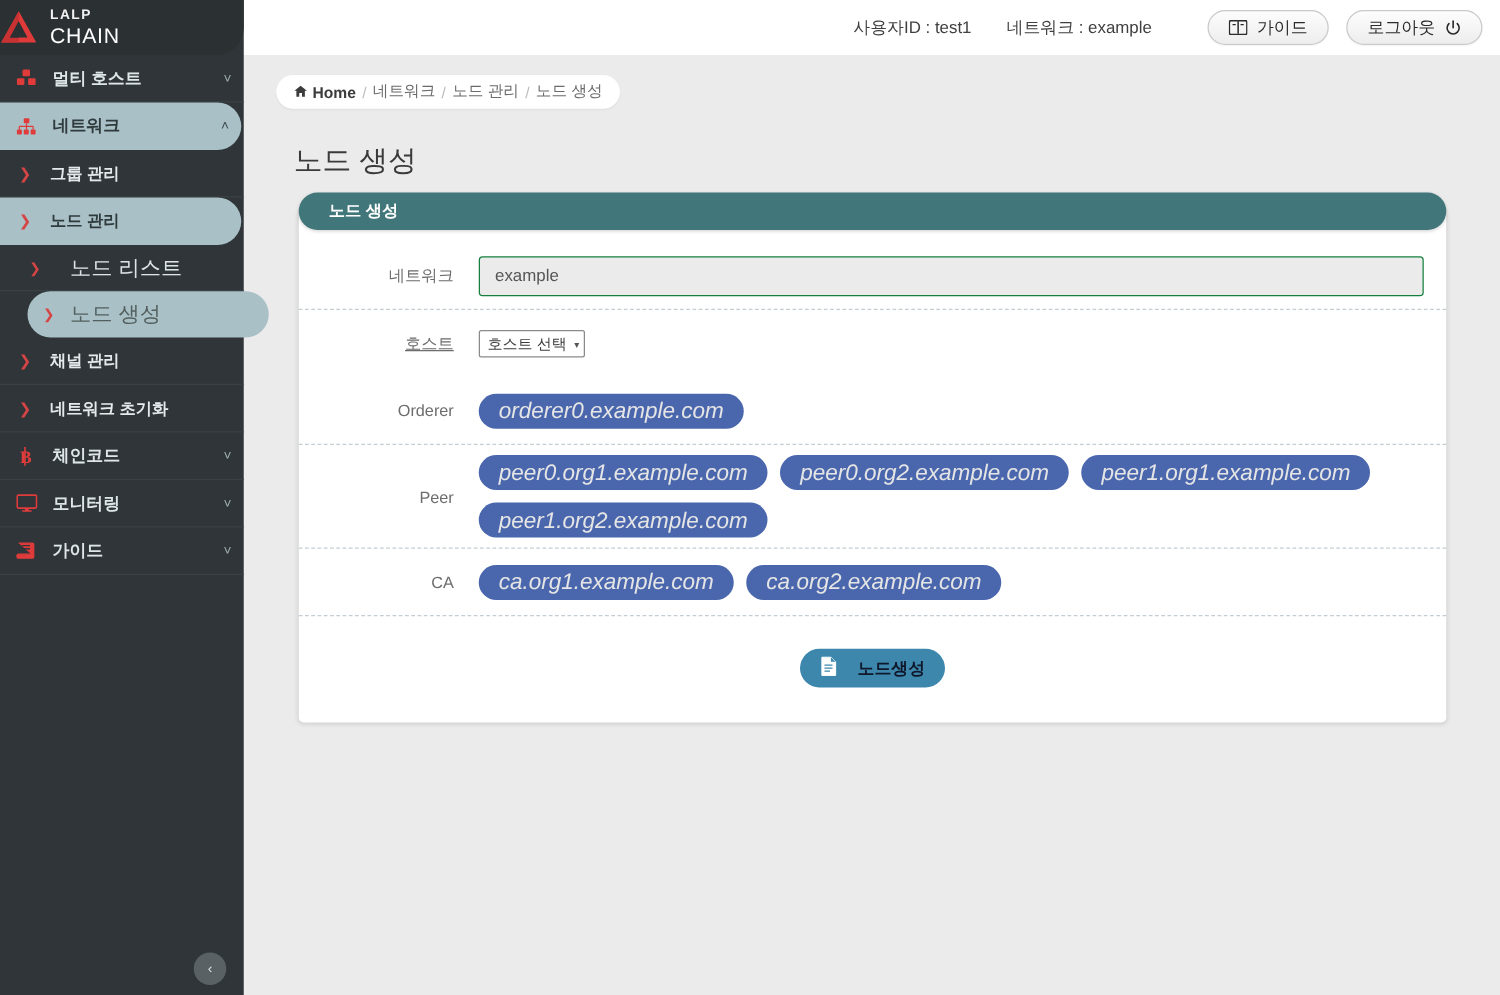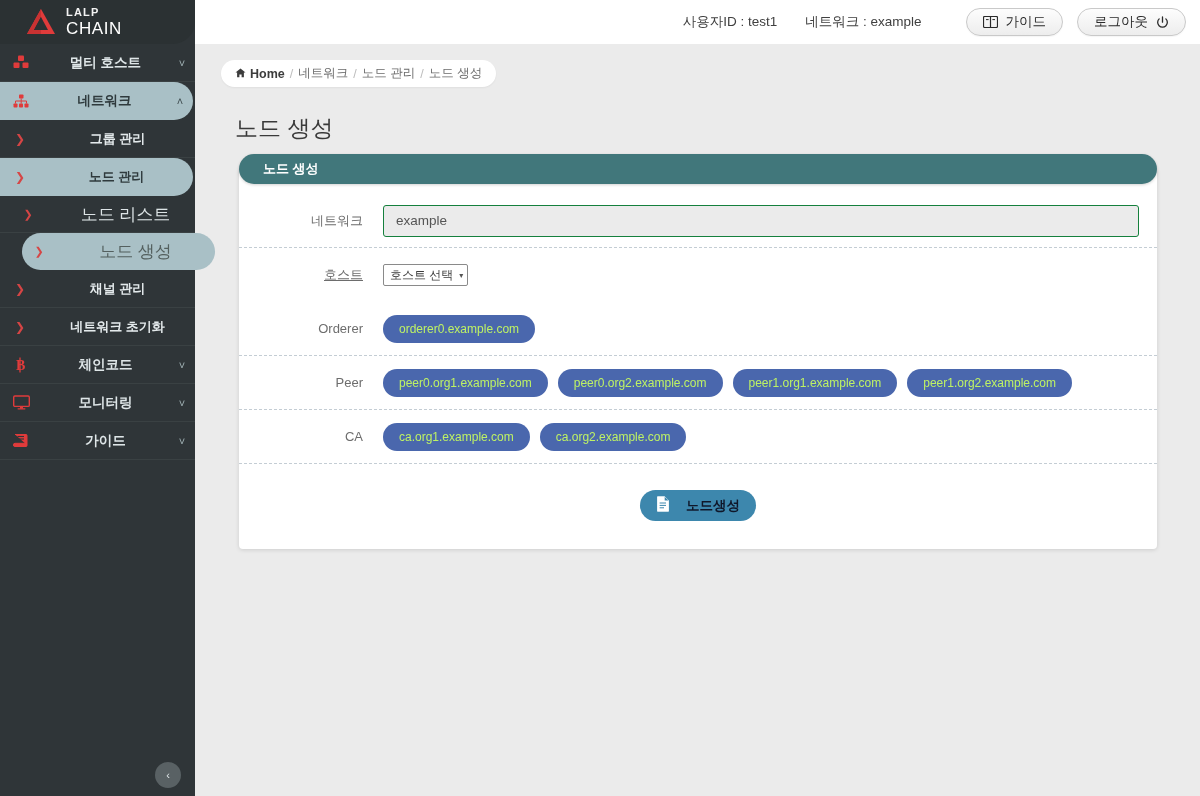--- a/index.html
+++ b/index.html
@@ -32,36 +32,36 @@
   .pill-btn svg { display:block; }
 
   
   .sidebar {
     position:absolute; left:0; top:0; width:195px; height:796px;
     background:#2f3538; z-index:10;
   }
   .logo-block {
     position:relative; height:44px; width:195px;
     background:#2b3133; border-bottom-right-radius:22px;
-    display:flex; align-items:center; padding-left:26px; gap:10px;
+    display:flex; align-items:center; gap:10px;
   }
   .logo-mark { width:30px; height:28px; position:relative; flex:none; }
   .logo-text { line-height:1; }
   .logo-text .l1 { font-size:11px; font-weight:bold; color:#f2f2f2; letter-spacing:1.2px; display:block; }
   .logo-text .l2 { font-size:17px; color:#ffffff; letter-spacing:0.6px; display:block; margin-top:2px; font-weight:300; }
 
   .nav { margin-top:0; }
   .nav-item {
     position:relative; display:flex; align-items:center;
     height:38px; color:#cfd6d8; font-size:13.5px; cursor:pointer;
     border-bottom:1px solid #3a4143;
   }
   .nav-item .ico { width:42px; text-align:center; flex:none; color:#e03b3b; }
   .nav-item .ico svg { display:inline-block; vertical-align:middle; }
-  .nav-item .lbl { flex:1; font-weight:bold; color:#dfe6e8;text-align:center; }
+  .nav-item .lbl { flex:1; font-weight:bold; color:#dfe6e8; }
   .nav-item .chev { width:26px; text-align:center; color:#9fb0b3; font-size:11px; }
   .nav-item.l1.active {
     background:#a9c0c6; color:#2d3436;
     border-top-right-radius:19px; border-bottom-right-radius:19px;
     width:193px; border-bottom:none;
   }
   .nav-item.l1.active .lbl { color:#2f3a3d; }
   .nav-item.l1.active .chev { color:#3d4a4d; }
 
   .nav-item.l2 {
@@ -152,22 +152,23 @@
     height:22px; border:1px solid #8a8a8a; background:#ffffff;
     border-radius:2px; font-size:12px; color:#3c3c3c;
     padding:0 4px 0 6px; font-family:"Liberation Sans", sans-serif;
     display:inline-flex; align-items:center; gap:6px; cursor:pointer;
   }
   .select-box .caret { font-size:8px; color:#555; }
 
   .badge {
     display:inline-flex; align-items:center; justify-content:center;
     height:28px; padding:0 16px; border-radius:14px;
-    background:#4a67ad; color:#bef264; font-size:12px; cursor:pointer;
+    background:#4a67ad; color:#e5e5e5; font-size:18px; cursor:pointer;
     white-space:nowrap;
+    font-style:italic;
   }
 
   .submit-row { display:flex; justify-content:center; padding-top:26px; }
   .submit-btn {
     display:inline-flex; align-items:center; gap:16px;
     height:31px; padding:0 16px; border-radius:16px;
     background:#3d87ad; border:none; color:#0f172a; font-size:13.5px;
     font-weight:bold; cursor:pointer; font-family:"Liberation Sans", sans-serif;
   }
 </style>

